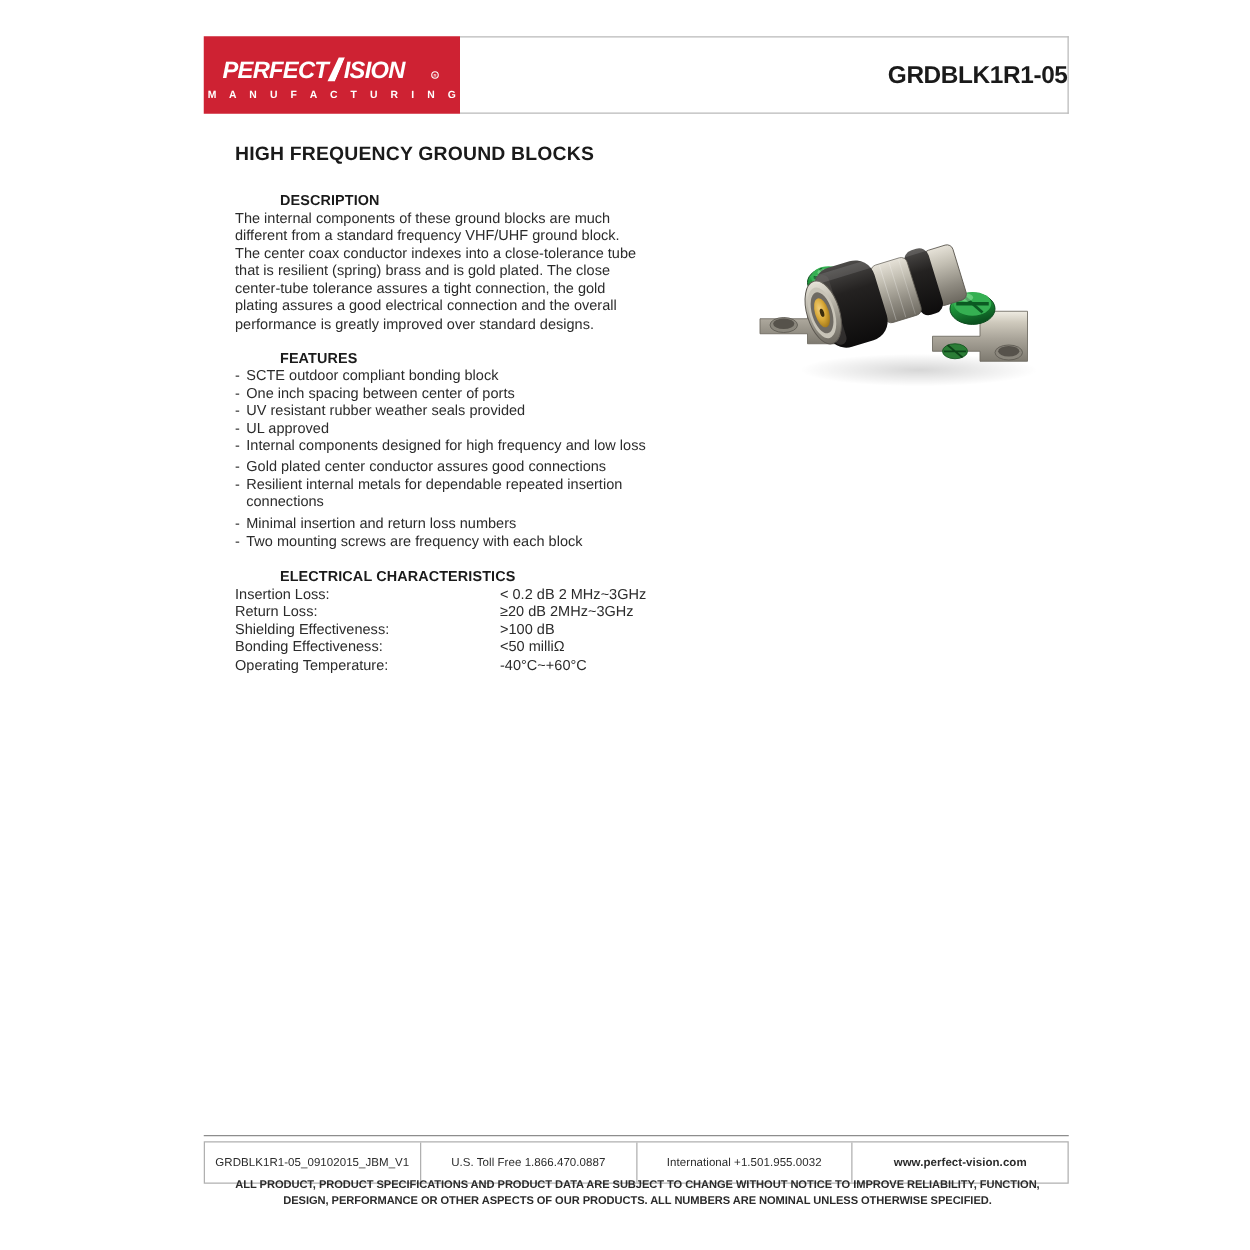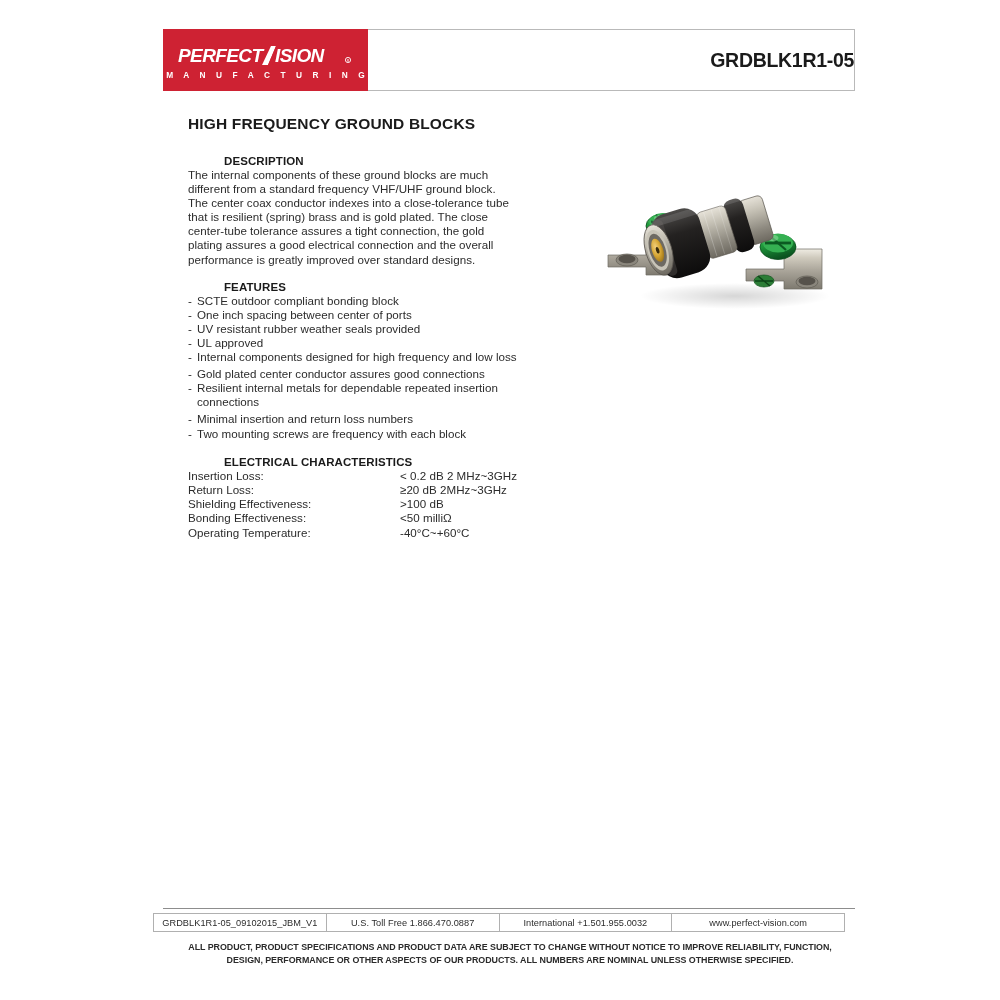--- a/index.html
+++ b/index.html
@@ -174,39 +174,39 @@
     position: absolute;
     left: 163px;
     top: 908px;
     width: 692px;
     height: 1px;
     background: #8d8d8d;
   }
 
   #footer-table {
     position: absolute;
-    left: 153px;
+    left: 163px;
     top: 913px;
     width: 692px;
-    height: 19px;
+    height: 34px;
     display: flex;
     border: 1px solid #b0b0b0;
   }
   .footer-cell {
     flex: 1 1 0;
     display: flex;
     align-items: center;
     justify-content: center;
     font-size: 9.2px;
     color: #2b2b2b;
     border-right: 1px solid #b0b0b0;
     white-space: nowrap;
     letter-spacing: 0.05px;
   }
-  .footer-cell:last-child { border-right: none; }
+  .footer-cell:last-child { border-right: none; font-weight: bold; }
 
   #disclaimer {
     position: absolute;
     left: 160px;
     top: 941px;
     width: 700px;
     text-align: center;
     font-size: 8.9px;
     font-weight: bold;
     line-height: 12.5px;

